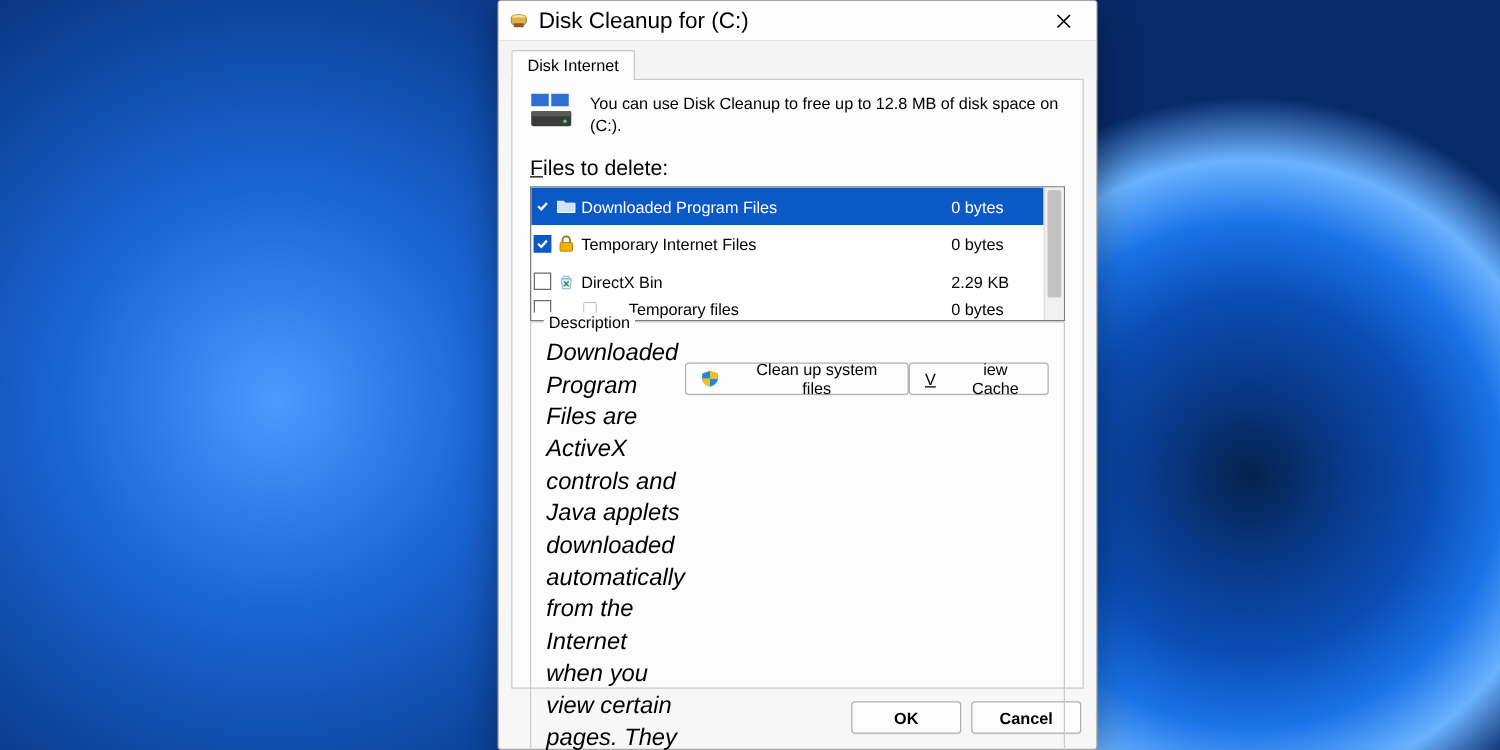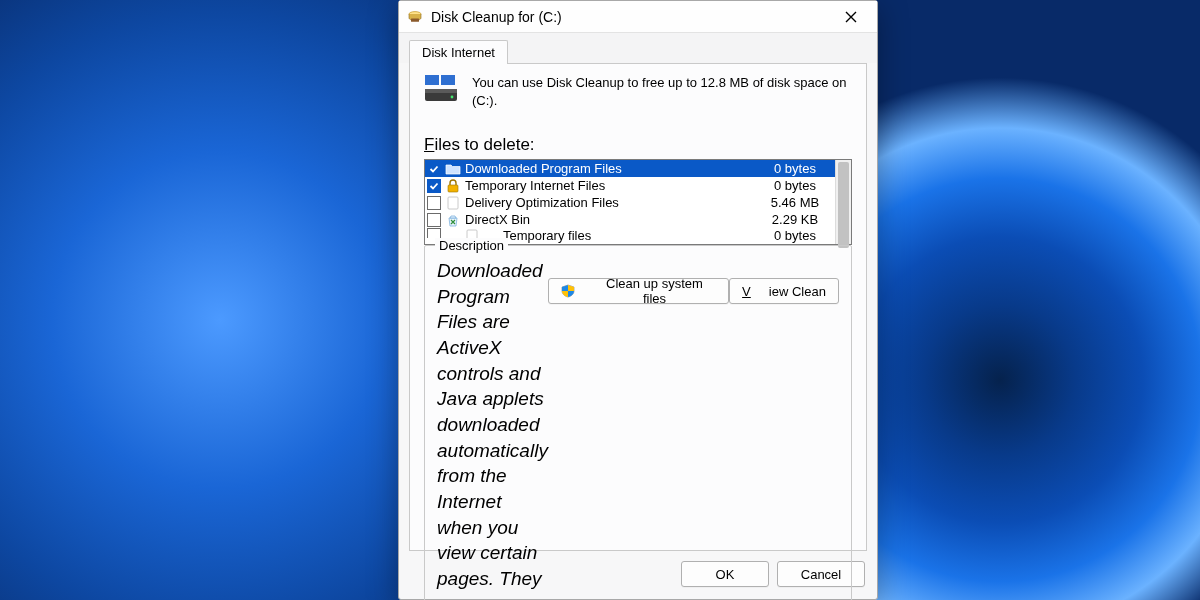--- a/index.html
+++ b/index.html
@@ -15,64 +15,64 @@
     position: absolute; left: 398px; top: 0; width: 480px; height: 600px;
     background: #f7f7f8; border: 1px solid #a8a8a8; border-radius: 3px;
     box-shadow: 0 8px 30px rgba(0,0,0,.35);
     display: flex; flex-direction: column;
   }
   .titlebar {
     height: 32px; display: flex; align-items: center; padding: 0 6px 0 8px;
     background: #fefefe; border-bottom: 1px solid #e3e3e3;
   }
   .title-icon { width: 16px; height: 16px; margin-right: 8px; }
-  .title-text { flex: 1; font-size: 14px; }
+  .title-text { flex: 1; font-size: 18px; }
   .close-btn { width: 40px; height: 28px; display:flex; align-items:center; justify-content:center; cursor:pointer; border:none; background:transparent; }
   .tabstrip { display:flex; padding: 6px 10px 0 10px; background:#f4f4f5; }
   .tab {
     background:#fcfcfd; border:1px solid #c9c9c9; border-bottom:none;
     padding: 4px 12px; font-size:13px; border-radius: 2px 2px 0 0; position:relative; top:1px;
   }
   .panel {
     margin: 0 10px 0 10px; border:1px solid #c9c9c9; background:#fcfcfd;
     flex:1; display:flex; flex-direction:column; padding:10px 14px 12px 14px; min-height:0;
   }
-  .intro { display:flex; gap:14px; margin-bottom:20px; }
+  .intro { display:flex; gap:14px; margin-bottom:10px; }
   .drive-icon { width:34px; }
   .intro-text { font-size:13px; line-height:1.35; }
   .section-label { font-size:17px; margin: 6px 0 4px 0; }
   .underline-first::first-letter { text-decoration: underline; }
   .listbox-wrap { display:flex; height:128px; border:1px solid #7a7a7a; background:#fff; }
   .listbox { flex:1; overflow:hidden; }
   .scrollbar { width:16px; background:#f0f0f0; border-left:1px solid #dcdcdc; position:relative; }
   .thumb { position:absolute; left:2px; right:2px; top:2px; height:86px; background:#c2c2c2; border-radius:2px; }
-  .row { display:flex; align-items:center; height:17px; padding:0 4px 0 2px; gap:4px; font-size:13px; }
+  .row { display:flex; align-items:center; height:30px; padding:0 4px 0 2px; gap:4px; font-size:13px; }
   .row.selected { background:#0a59c7; color:#fff; }
   .row .cb { width:14px; height:14px; border:1px solid #6b6b6b; background:#fff; display:flex; align-items:center; justify-content:center; cursor:pointer; flex-shrink:0; }
   .row.selected .cb { border-color:#0a59c7; }
   .row .cb.checked { background:#0a59c7; border-color:#0a59c7; }
   .row .cb.checked svg path { stroke:#fff; }
   .row .ficon { width:16px; height:16px; flex-shrink:0; display:flex; align-items:center; justify-content:center; }
   .row .name { flex:1; white-space:nowrap; overflow:hidden; text-overflow:ellipsis; }
-  .row .size { width:70px; text-align:center; padding-right:2px; }
+  .row .size { width:70px; text-align:left; padding-right:2px; }
   .row.cut { height:16px; align-items:flex-start;gap:23px; }
   .row.cut .cb { height:10px; border-bottom:none; }
   .totals { display:flex; justify-content:space-between; margin:8px 0 10px 0; font-size:13px; }
   .groupbox { border:1px solid #c9c9c9; border-radius:2px; padding:12px 12px 12px 12px; position:relative; flex:1; display:flex; flex-direction:row; }
   .group-legend { position:absolute; top:-8px; left:10px; background:#fcfcfd; padding:0 4px; font-size:13px; }
   .desc-text { font-size:19px; line-height:1.35; flex:1;font-style:italic; }
   .group-buttons { display:flex; justify-content:space-between; margin-top:20px; }
   .btn {
     min-width:110px; height:26px; padding:10px 12px; font-size:13px;
     background:#fdfdfd; border:1px solid #b0b0b0; border-radius:3px; cursor:pointer;
     display:inline-flex; align-items:center; justify-content:center; gap:18px;
     box-shadow: 0 1px 0 rgba(0,0,0,.03);
   }
   .footer { display:flex; gap:8px; justify-content:flex-end; padding:10px 12px 12px 12px; }
-  .footer .btn { min-width:88px; }
+  .footer .btn { min-width:88px;font-weight:bold; }
   .shield { width:14px; height:14px; }
 </style>
 </head>
 <body>
 <div class="desktop">
 
   <div class="window">
 
     <div class="titlebar">
       <span class="title-icon">
@@ -133,34 +133,20 @@
                 </svg>
               </span>
               <span class="ficon">
                 <svg viewBox="0 0 16 16" width="16" height="16">
                   <rect x="3" y="7" width="10" height="7" rx="1" fill="#f2b200" stroke="#9c7400" stroke-width="0.6"></rect>
                   <path d="M5 7V5a3 3 0 0 1 6 0v2" fill="none" stroke="#9c7400" stroke-width="1.4"></path>
                 </svg>
               </span>
               <span class="name">Temporary Internet Files</span>
               <span class="size">0 bytes</span>
-            </div>
-            <div class="row">
-              <span class="cb">
-                <svg viewBox="0 0 10 10" width="10" height="10">
-                  <path d="M1.5 5 L4 7.5 L8.5 2.5" fill="none" stroke="transparent" stroke-width="1.8"></path>
-                </svg>
-              </span>
-              <span class="ficon">
-                <svg viewBox="0 0 16 16" width="16" height="16">
-                  <rect x="3" y="2" width="10" height="12" rx="1" fill="#fff" stroke="#bdbdbd" stroke-width="0.8"></rect>
-                </svg>
-              </span>
-              <span class="name">Delivery Optimization Files</span>
-              <span class="size">5.46 MB</span>
             </div>
             <div class="row">
               <span class="cb">
                 <svg viewBox="0 0 10 10" width="10" height="10">
                   <path d="M1.5 5 L4 7.5 L8.5 2.5" fill="none" stroke="transparent" stroke-width="1.8"></path>
                 </svg>
               </span>
               <span class="ficon">
                 <svg viewBox="0 0 16 16" width="16" height="16">
                   <path d="M4 6h8l-1 8H5Z" fill="#e8f4ff" stroke="#6fa8d8" stroke-width="0.7"></path>
@@ -203,21 +189,21 @@
                 <path d="M7 1 L13 3 V7H7Z" fill="#ffc107"></path>
                 <path d="M7 1 L1 3 V7H7Z" fill="#1e88e5"></path>
                 <path d="M1 7H7V13C4 12.5 1 10 1 7Z" fill="#ffc107"></path>
                 <path d="M13 7H7V13C10 12.5 13 10 13 7Z" fill="#1e88e5"></path>
               </svg>
             </span>
             <span>Clean up system files</span>
           </button>
           <button class="btn">
             <span style="text-decoration:underline">V</span>
-              <span>iew Clean</span>
+              <span>iew Cache</span>
           </button>
         </div>
       </div>
     </div>
 
     <div class="footer">
       <button class="btn">OK</button>
       <button class="btn">Cancel</button>
     </div>
   </div>

